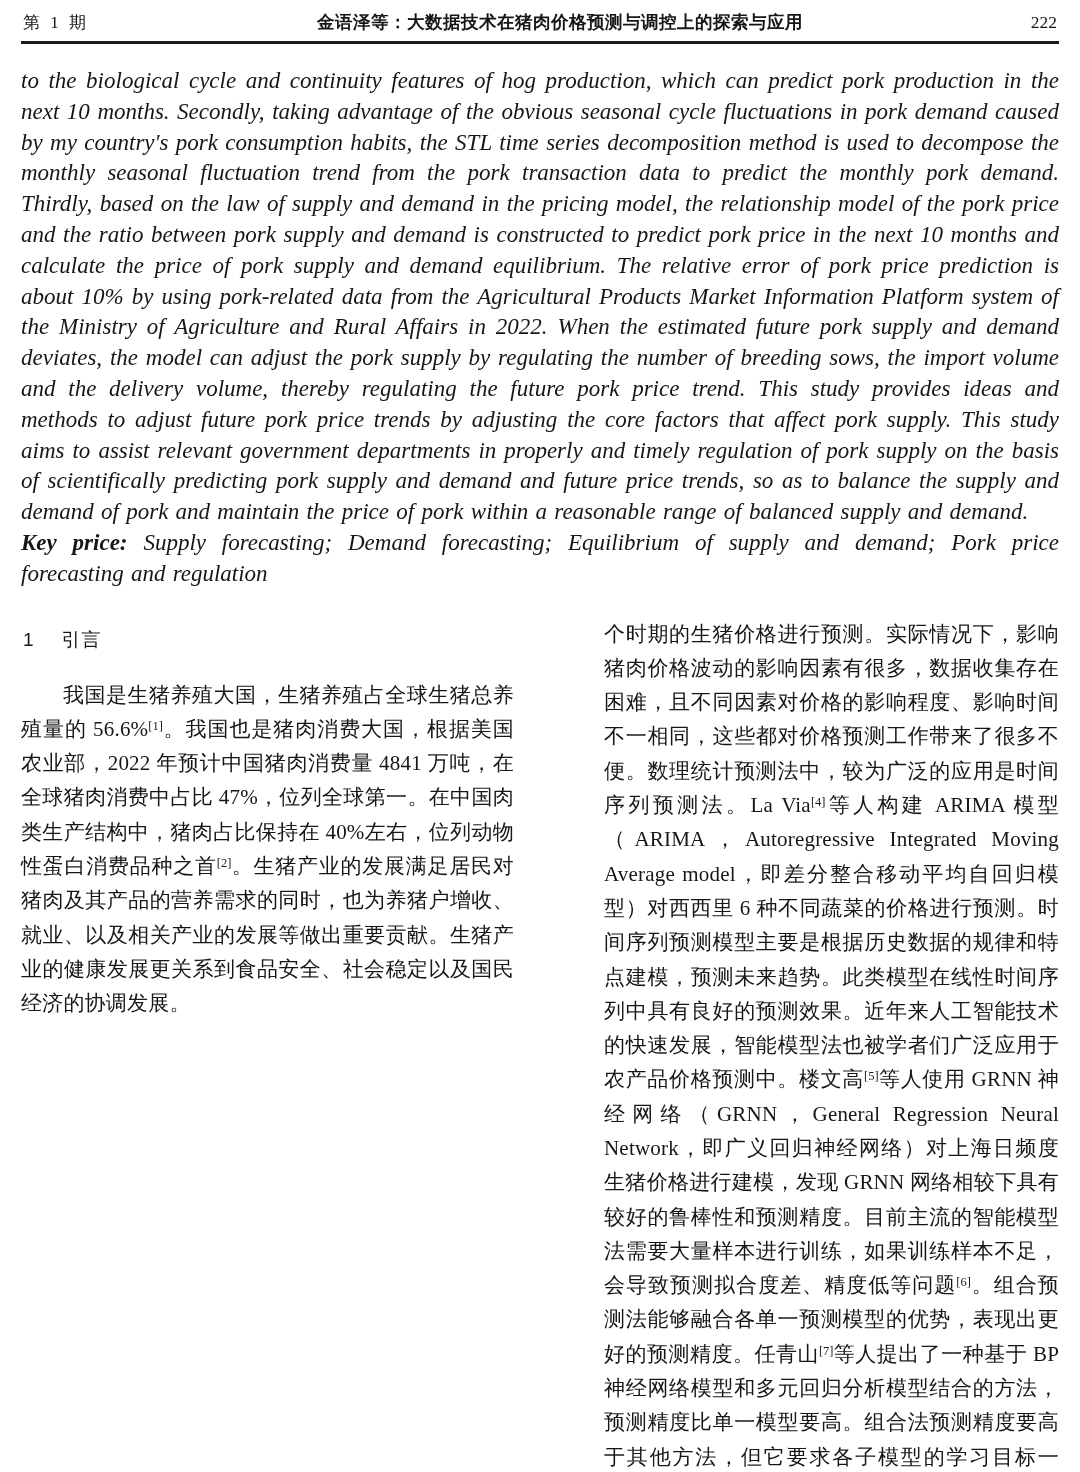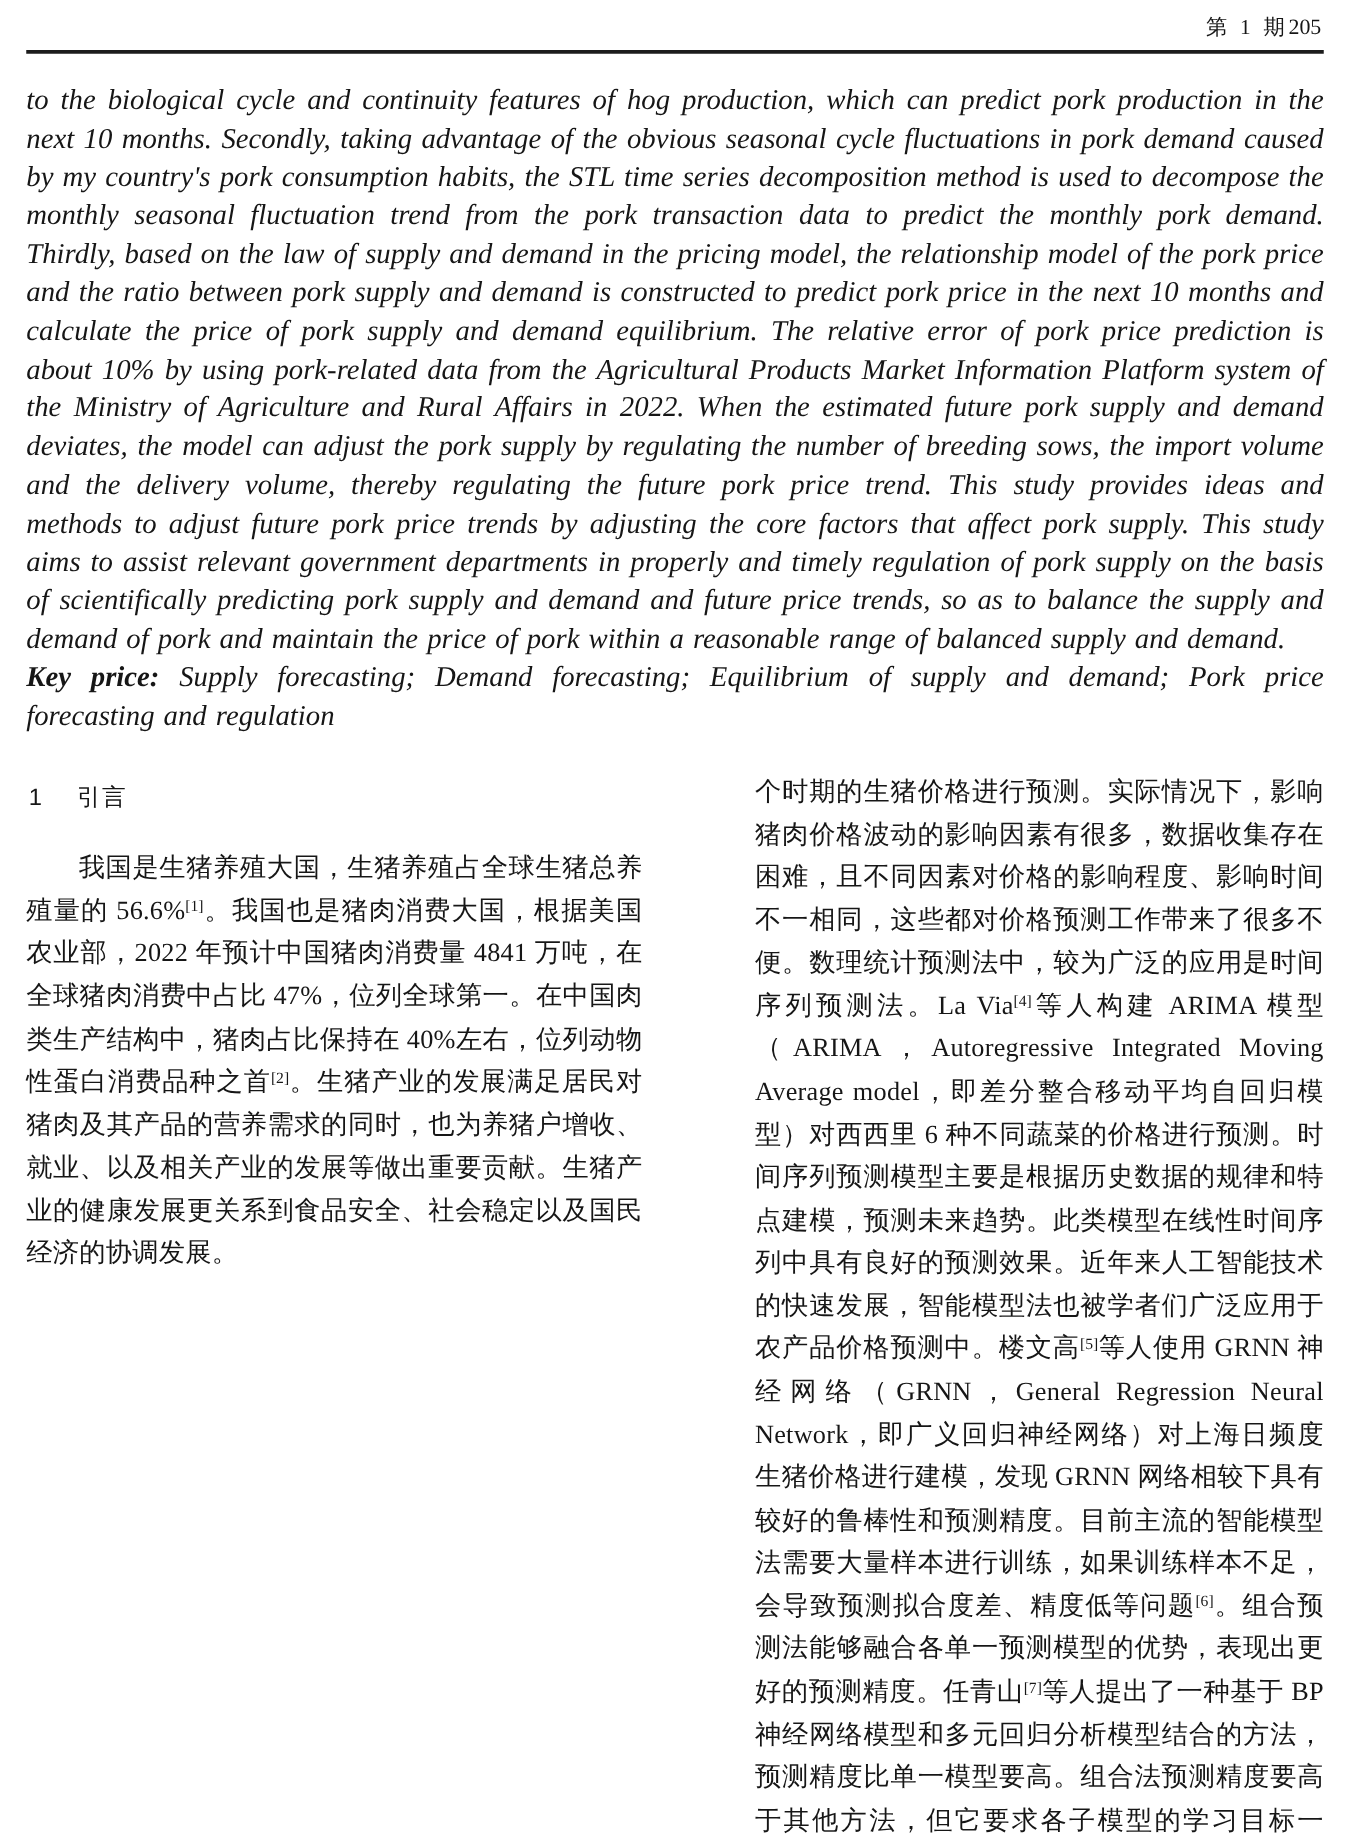--- a/index.html
+++ b/index.html
@@ -86,21 +86,22 @@
     letter-spacing: 0;
   }
 </style>
 </head>
 <body>
 
 <div class="page">
 
   <div class="running-head">
     <span class="rh-issue">第 1 期</span>
-    <span class="rh-page">205</span>
+    <span class="rh-title">金语泽等：大数据技术在猪肉价格预测与调控上的探索与应用</span>
+    <span class="rh-page">222</span>
   </div>
   <div class="head-rule"></div>
 
   <div class="abstract">
     <p>to the biological cycle and continuity features of hog production, which can predict pork production in the next 10 months. Secondly, taking advantage of the obvious seasonal cycle fluctuations in pork demand caused by my country's pork consumption habits, the STL time series decomposition method is used to decompose the monthly seasonal fluctuation trend from the pork transaction data to predict the monthly pork demand. Thirdly, based on the law of supply and demand in the pricing model, the relationship model of the pork price and the ratio between pork supply and demand is constructed to predict pork price in the next 10 months and calculate the price of pork supply and demand equilibrium. The relative error of pork price prediction is about 10% by using pork-related data from the Agricultural Products Market Information Platform system of the Ministry of Agriculture and Rural Affairs in 2022. When the estimated future pork supply and demand deviates, the model can adjust the pork supply by regulating the number of breeding sows, the import volume and the delivery volume, thereby regulating the future pork price trend. This study provides ideas and methods to adjust future pork price trends by adjusting the core factors that affect pork supply. This study aims to assist relevant government departments in properly and timely regulation of pork supply on the basis of scientifically predicting pork supply and demand and future price trends, so as to balance the supply and demand of pork and maintain the price of pork within a reasonable range of balanced supply and demand.</p>
     <p class="keywords">
       <span class="kw-label">Key price:</span>
       <span> </span><span>Supply forecasting; Demand forecasting; Equilibrium of supply and demand; Pork price forecasting and regulation</span>
     </p>
   </div>

